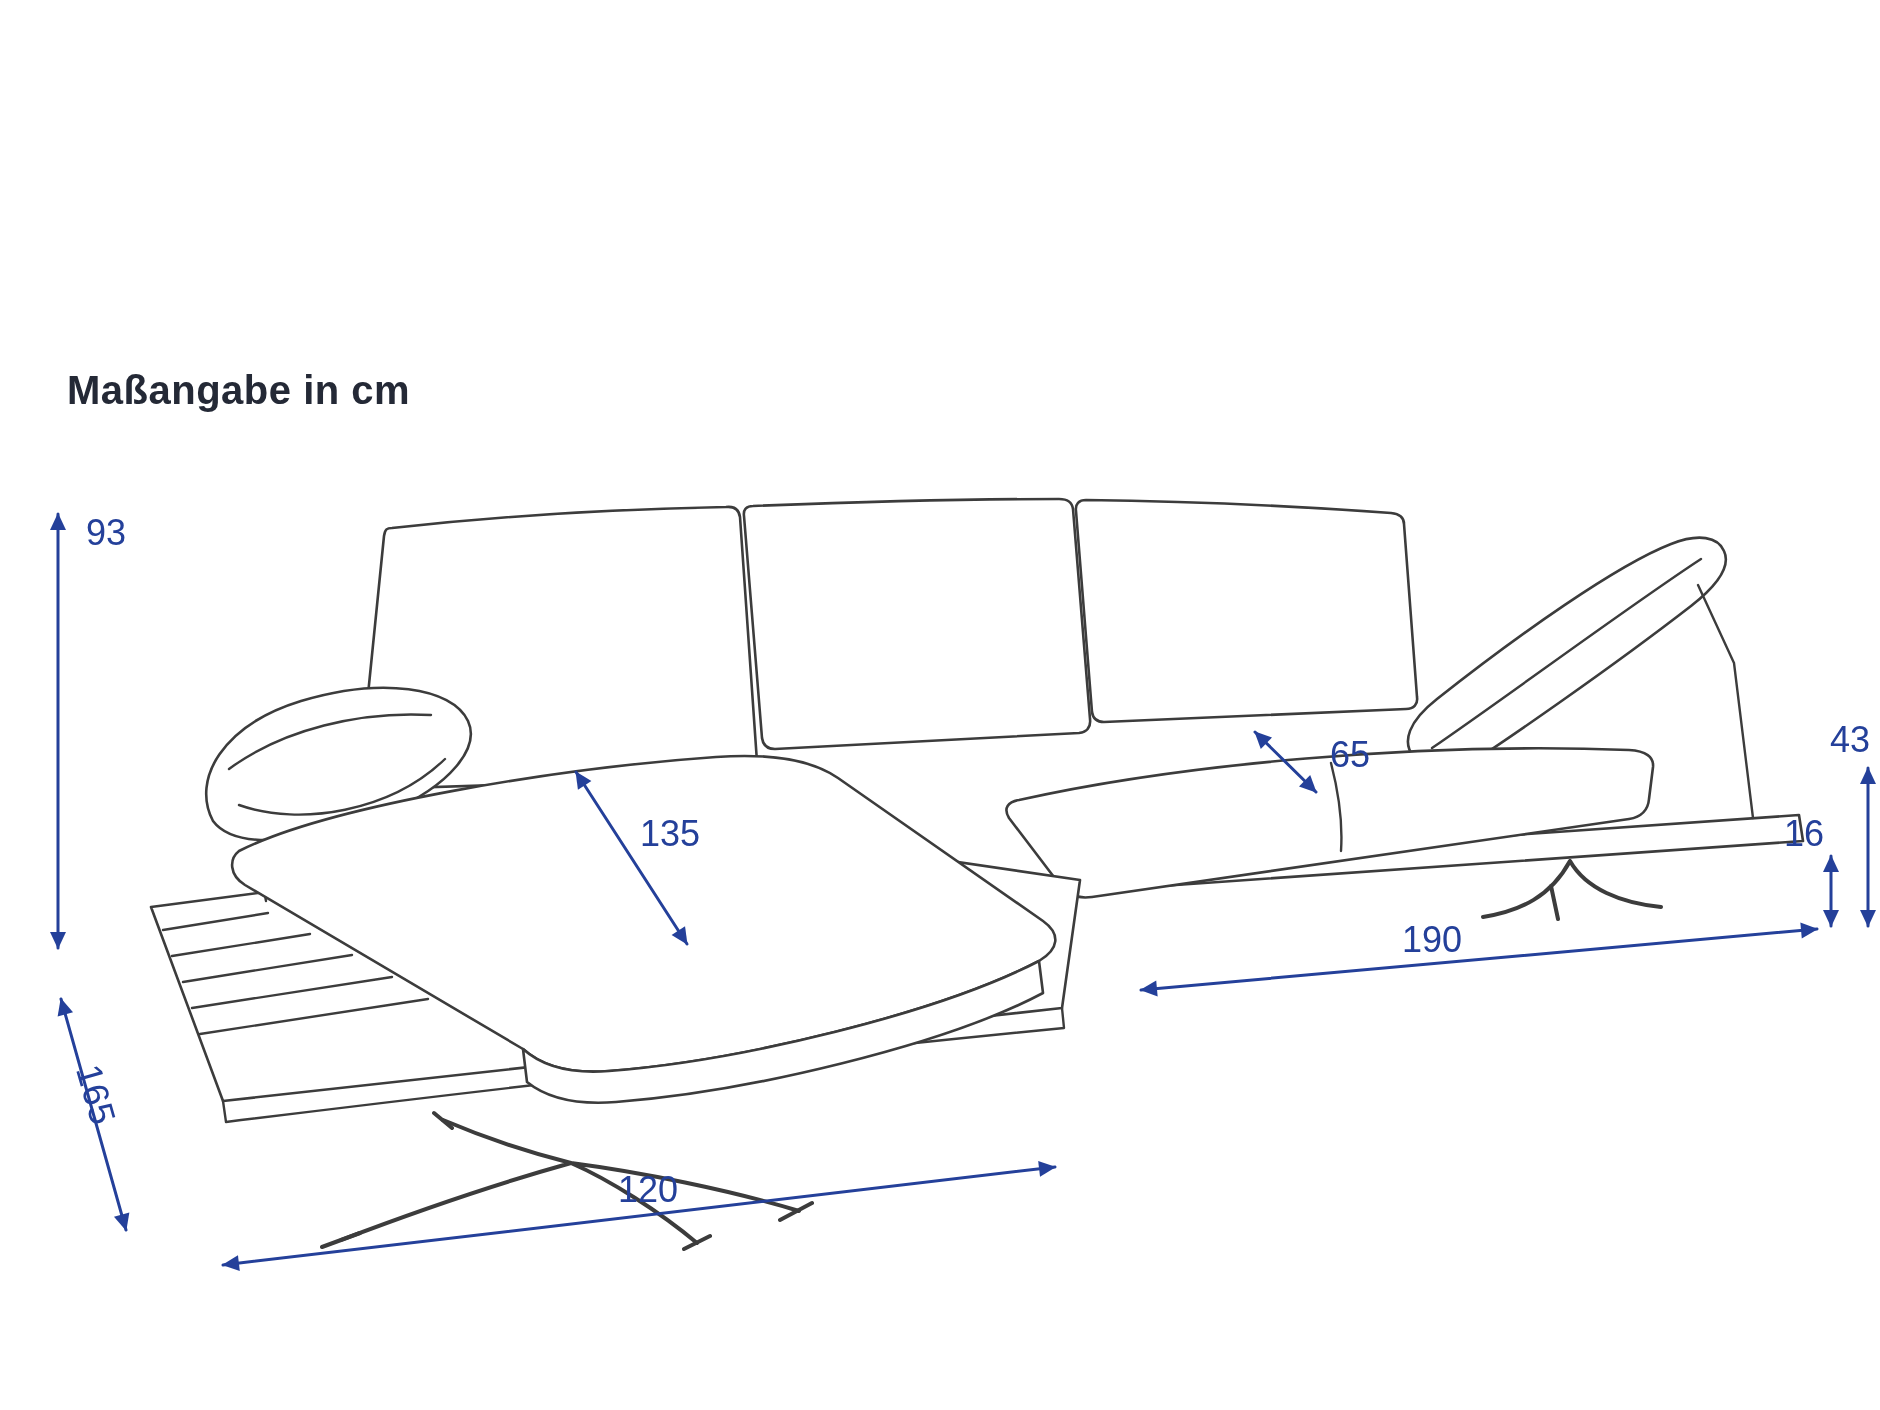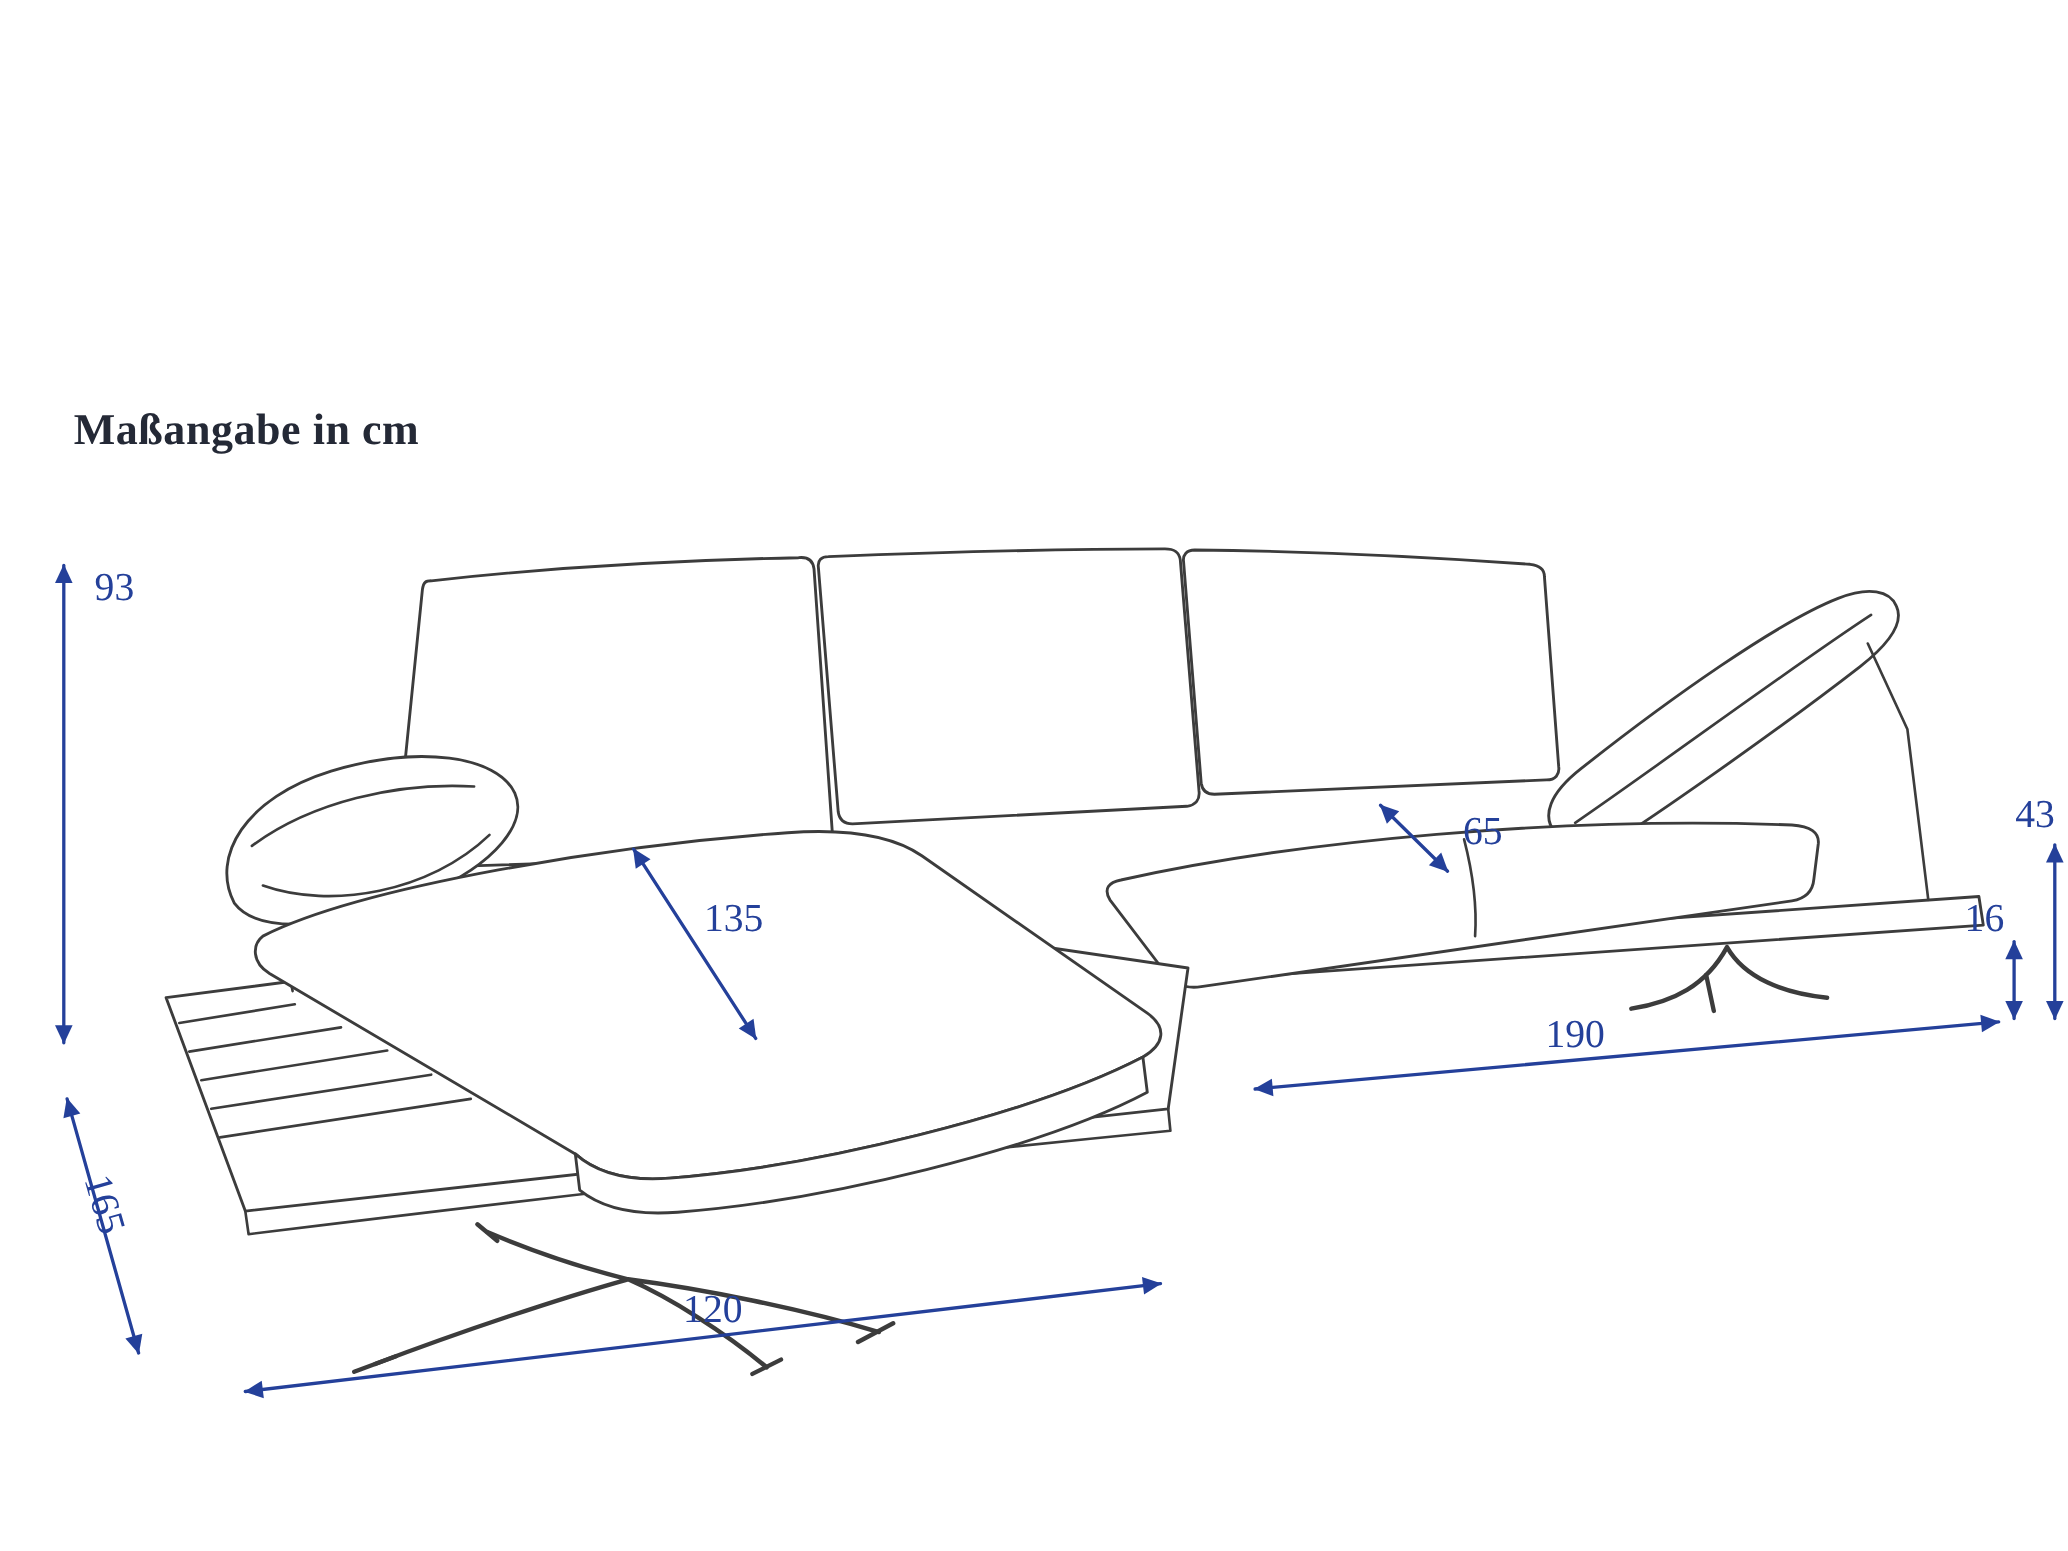--- a/index.html
+++ b/index.html
@@ -1,21 +1,21 @@
 <!DOCTYPE html>
 <html><head>
 <meta charset="utf-8">
 <style>
   html,body{margin:0;padding:0;background:#ffffff;}
   .page{
     position:relative;
     width:1880px;
     height:1410px;
     background:#ffffff;
-    font-family:Liberation Serif, serif;
+    font-family:Liberation Sans, sans-serif;
     overflow:hidden;
   }
   svg{position:absolute;left:0;top:0;}
   .sofa-path{fill:#ffffff;stroke-width:2.6;stroke-linejoin:round;stroke-linecap:round;}
   .sofa-line{fill:none;stroke-width:2.4;stroke-linejoin:round;stroke-linecap:round;}
   .leg-line{fill:none;stroke-width:4;stroke-linejoin:round;stroke-linecap:round;}
   .dim-line{fill:none;stroke-width:3;stroke-linecap:round;}
   .dim-label{font-size:36px;font-weight:500;stroke:none;}
   .title-text{font-size:40px;font-weight:600;stroke:none;letter-spacing:0.5px;}
 </style>

